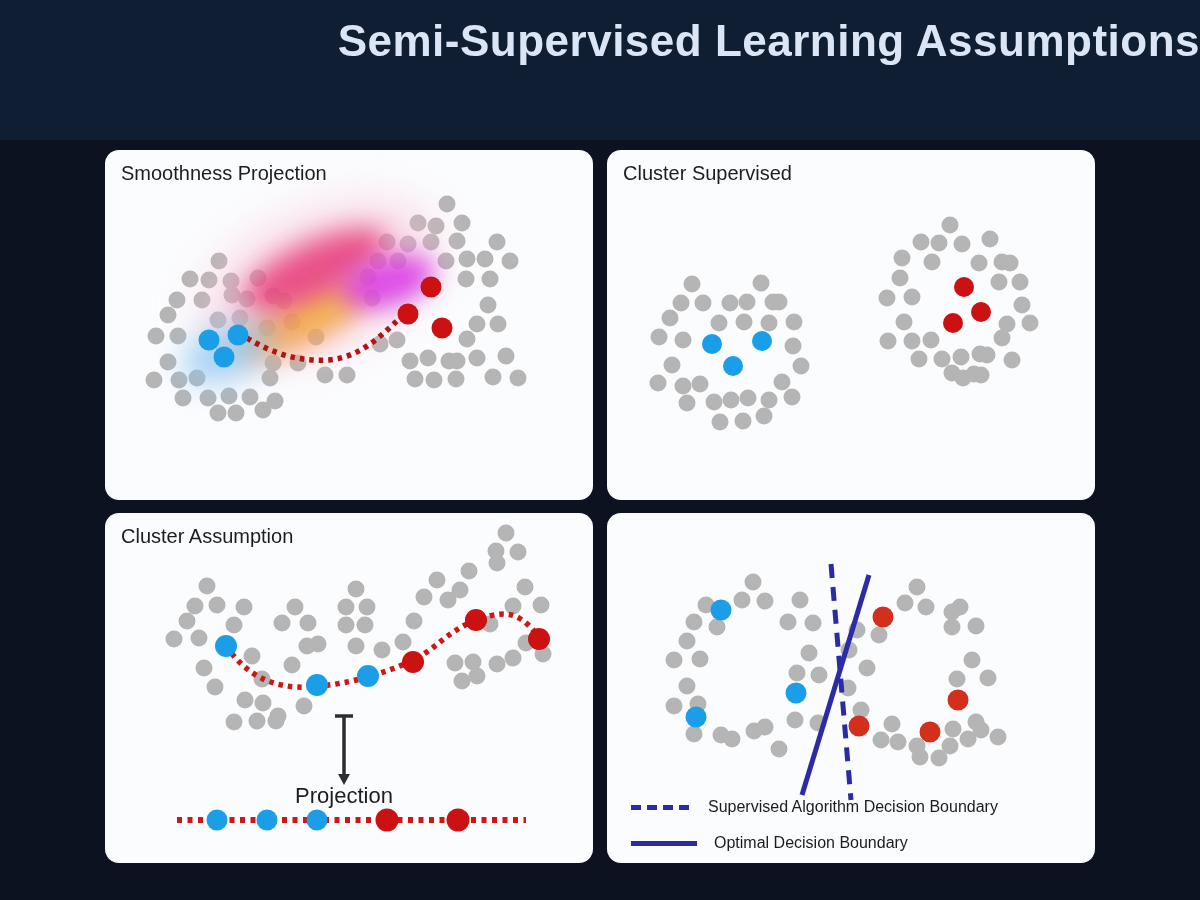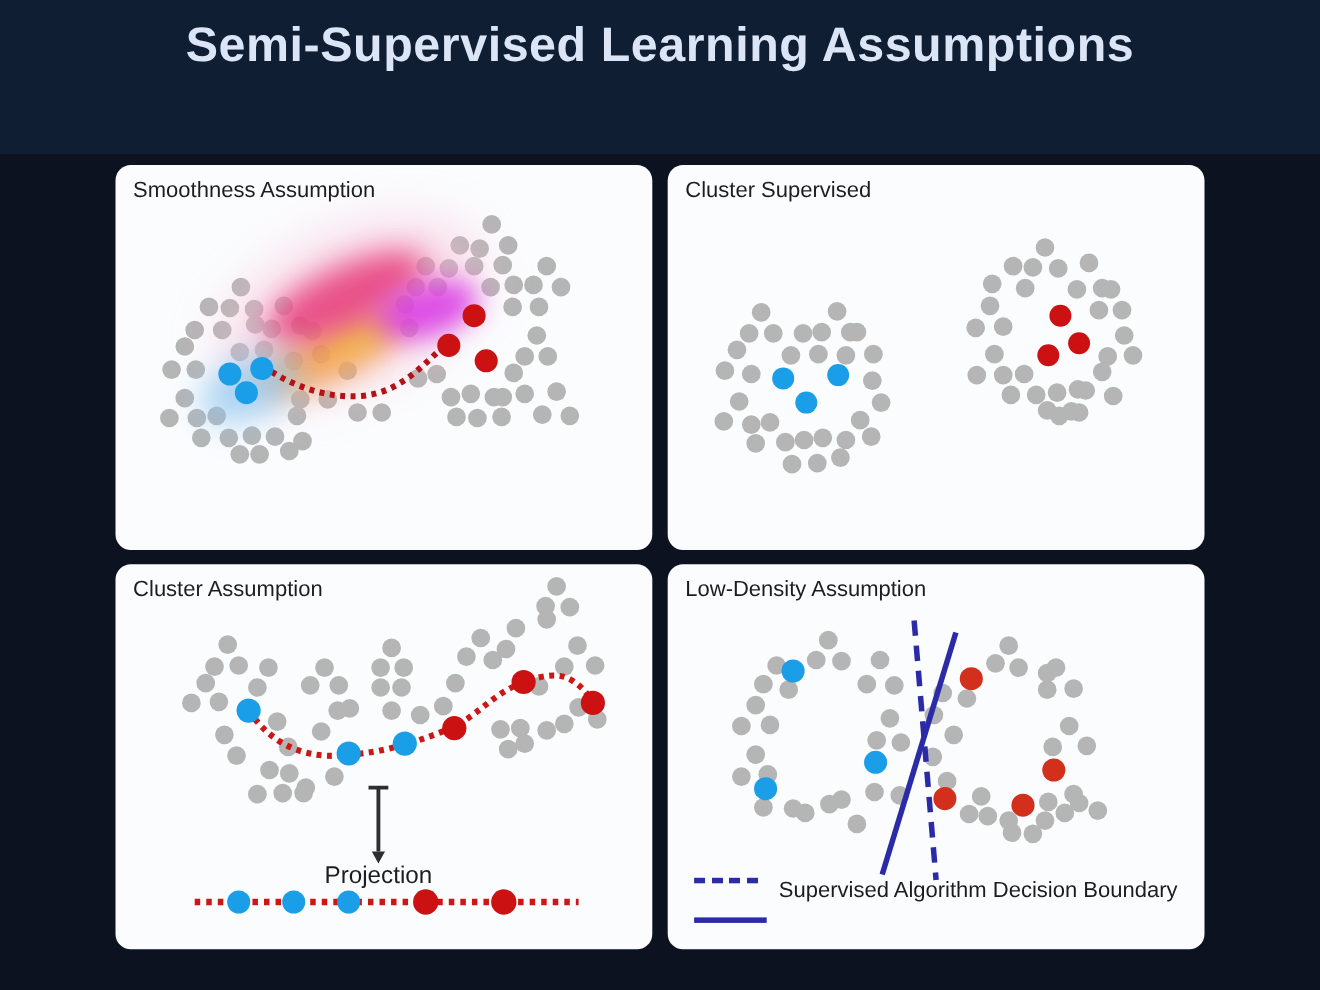--- a/index.html
+++ b/index.html
@@ -1,33 +1,33 @@
 <!DOCTYPE html>
 <html style="--bg: #0c1220; --header-bg: #0f1e33; --title-color: #dbe5f6; --panel-bg: #fbfcfe; --panel-title-color: #1d1d1d; --boundary: #2b2ba8;"><head>
 <meta charset="utf-8">
 <style>
   html,body{margin:0;padding:0;background:#0c1220;}
   .page{position:relative;width:1200px;height:900px;background:var(--bg,#0c1220);
         font-family:"Liberation Sans",sans-serif;overflow:hidden;}
   .header{position:absolute;left:0;top:0;width:1200px;height:140px;background:var(--header-bg,#0f1e33);}
-  .main-title{margin:0;padding-top:10px;text-align:center;font-size:44px;line-height:1.40;
+  .main-title{margin:0;padding-top:10px;text-align:right;font-size:44px;line-height:1.40;
         font-weight:700;letter-spacing:.5px;color:var(--title-color,#dbe5f6);}
   .main-title span{display:block;}
   .panel{position:absolute;width:488px;height:350px;background:var(--panel-bg,#fbfcfe);
          border-radius:14px;}
   #panel-smoothness{left:105px;top:150px;}
   #panel-cluster{left:607px;top:150px;}
   #panel-manifold{left:105px;top:513px;}
   #panel-lowdensity{left:607px;top:513px;}
   .panel-title{position:absolute;left:16px;top:12px;font-size:20px;color:var(--panel-title-color,#1d1d1d);
          z-index:3;white-space:nowrap;}
   svg.canvas{position:absolute;left:0;top:0;width:488px;height:350px;z-index:1;}
   .projection-label{position:absolute;left:239px;top:270px;transform:translateX(-50%);
          font-size:22px;color:#1d1d1d;z-index:3;}
-  .legend-row{position:absolute;display:flex;align-items:flex-start;gap:17px;font-size:20px;
+  .legend-row{position:absolute;display:flex;align-items:center;gap:17px;font-size:16px;
          color:#1c1c1c;z-index:3;white-space:nowrap;}
   #legend-dashed-row{left:24px;top:798px;}
   #legend-solid-row{left:24px;top:834px;}
   
   #panel-lowdensity .legend-row{position:absolute;}
   #legend-dashed-row{left:24px;top:285px;}
   #legend-solid-row{left:24px;top:321px;}
   .legend-dash-sample{width:60px;height:5px;
      background:repeating-linear-gradient(90deg,var(--boundary,#2b2ba8) 0 10px,transparent 10px 16px);}
   .legend-solid-sample{width:66px;height:5px;background:var(--boundary,#2b2ba8);}
@@ -37,21 +37,21 @@
 
 <div class="page">
 
   <div class="header">
     <h1 class="main-title">
       <span>Semi-Supervised Learning Assumptions</span>
     </h1>
   </div>
 
   <div class="panel" id="panel-smoothness">
-    <div class="panel-title">Smoothness Assumption</div>
+    <div class="panel-title">Smoothness Projection</div>
     <svg class="canvas" id="svg-smoothness" viewBox="0 0 488 350">
         <g>
           <circle cx="114" cy="111" r="8.5" fill="#b5b5b5"></circle>
           <circle cx="85" cy="129" r="8.5" fill="#b5b5b5"></circle>
           <circle cx="104" cy="130" r="8.5" fill="#b5b5b5"></circle>
           <circle cx="126" cy="131" r="8.5" fill="#b5b5b5"></circle>
           <circle cx="153" cy="128" r="8.5" fill="#b5b5b5"></circle>
           <circle cx="72" cy="150" r="8.5" fill="#b5b5b5"></circle>
           <circle cx="97" cy="150" r="8.5" fill="#b5b5b5"></circle>
           <circle cx="127" cy="145" r="8.5" fill="#b5b5b5"></circle>
@@ -306,21 +306,20 @@
         </g>
         <g>
           <circle cx="282" cy="307" r="11.5" fill="#cb1111"></circle>
           <circle cx="353" cy="307" r="11.5" fill="#cb1111"></circle>
         </g>
       </svg>
     <div class="projection-label">Projection</div>
   </div>
 
   <div class="panel" id="panel-lowdensity">
-    <div class="panel-title">Low-Density Assumption</div>
     <svg class="canvas" id="svg-lowdensity" viewBox="0 0 488 350">
         <g>
           <circle cx="146" cy="69" r="8.5" fill="#b5b5b5"></circle>
           <circle cx="135" cy="87" r="8.5" fill="#b5b5b5"></circle>
           <circle cx="158" cy="88" r="8.5" fill="#b5b5b5"></circle>
           <circle cx="99" cy="92" r="8.5" fill="#b5b5b5"></circle>
           <circle cx="87" cy="109" r="8.5" fill="#b5b5b5"></circle>
           <circle cx="110" cy="114" r="8.5" fill="#b5b5b5"></circle>
           <circle cx="80" cy="128" r="8.5" fill="#b5b5b5"></circle>
           <circle cx="67" cy="147" r="8.5" fill="#b5b5b5"></circle>
@@ -384,16 +383,17 @@
           <circle cx="323" cy="219" r="10.5" fill="#d2301c"></circle>
           <circle cx="351" cy="187" r="10.5" fill="#d2301c"></circle>
         </g>
       </svg>
     <div class="legend-row" id="legend-dashed-row">
       <div class="legend-dash-sample"></div>
       <div>Supervised Algorithm Decision Boundary</div>
     </div>
     <div class="legend-row" id="legend-solid-row">
       <div class="legend-solid-sample"></div>
+      <div>Optimal Decision Boundary</div>
     </div>
   </div>
 
 </div>
 
 </body></html>

